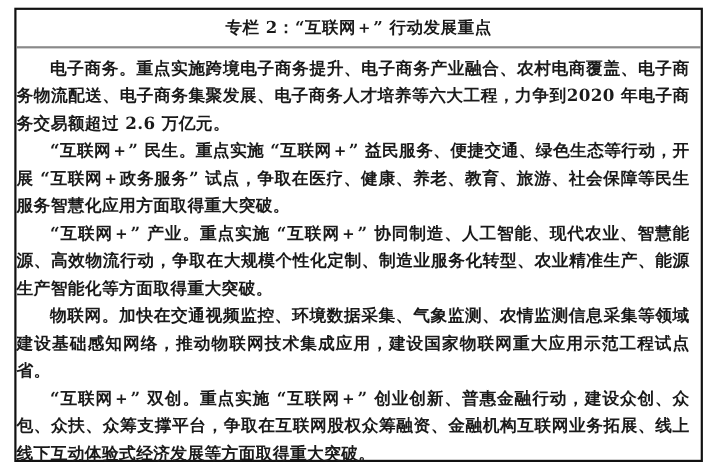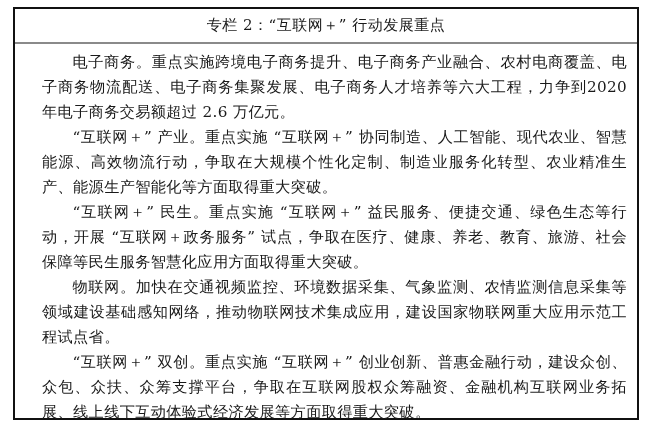--- a/index.html
+++ b/index.html
@@ -16,50 +16,51 @@
       color: #1a1a1a;
     }
     .box {
       position: absolute;
       left: 13px;
       top: 7px;
       width: 622px;
       height: 409px;
       border: 2px solid #111;
       box-sizing: content-box;
+      font-weight: bold;
     }
     .box-header {
       height: 33px;
       border-bottom: 2px solid #8a8a8a;
       display: flex;
       align-items: center;
       justify-content: center;
       font-size: 15px;
       letter-spacing: 0.5px;
     }
     .box-body {
-      padding: 6px 10px 0 27px;
+      padding: 6px 10px 0 0;
     }
     .para {
       font-size: 15.2px;
       line-height: 25px;
       text-indent: 2em;
       text-align: justify;
       text-align-last: left;
       margin: 0;
       letter-spacing: 0.35px;
     }
   </style>
 </head>
 <body>
 
 <div class="box">
   <div class="box-header">
     <span>专栏 2：“互联网＋” 行动发展重点</span>
   </div>
   <div class="box-body">
     <p class="para">电子商务。重点实施跨境电子商务提升、电子商务产业融合、农村电商覆盖、电子商务物流配送、电子商务集聚发展、电子商务人才培养等六大工程，力争到2020 年电子商务交易额超过 2.6 万亿元。</p>
+    <p class="para">“互联网＋” 民生。重点实施 “互联网＋” 益民服务、便捷交通、绿色生态等行动，开展 “互联网＋政务服务” 试点，争取在医疗、健康、养老、教育、旅游、社会保障等民生服务智慧化应用方面取得重大突破。</p>
     <p class="para">“互联网＋” 产业。重点实施 “互联网＋” 协同制造、人工智能、现代农业、智慧能源、高效物流行动，争取在大规模个性化定制、制造业服务化转型、农业精准生产、能源生产智能化等方面取得重大突破。</p>
-    <p class="para">“互联网＋” 民生。重点实施 “互联网＋” 益民服务、便捷交通、绿色生态等行动，开展 “互联网＋政务服务” 试点，争取在医疗、健康、养老、教育、旅游、社会保障等民生服务智慧化应用方面取得重大突破。</p>
     <p class="para">物联网。加快在交通视频监控、环境数据采集、气象监测、农情监测信息采集等领域建设基础感知网络，推动物联网技术集成应用，建设国家物联网重大应用示范工程试点省。</p>
     <p class="para">“互联网＋” 双创。重点实施 “互联网＋” 创业创新、普惠金融行动，建设众创、众包、众扶、众筹支撑平台，争取在互联网股权众筹融资、金融机构互联网业务拓展、线上线下互动体验式经济发展等方面取得重大突破。</p>
   </div>
 </div>
 
 </body></html>

